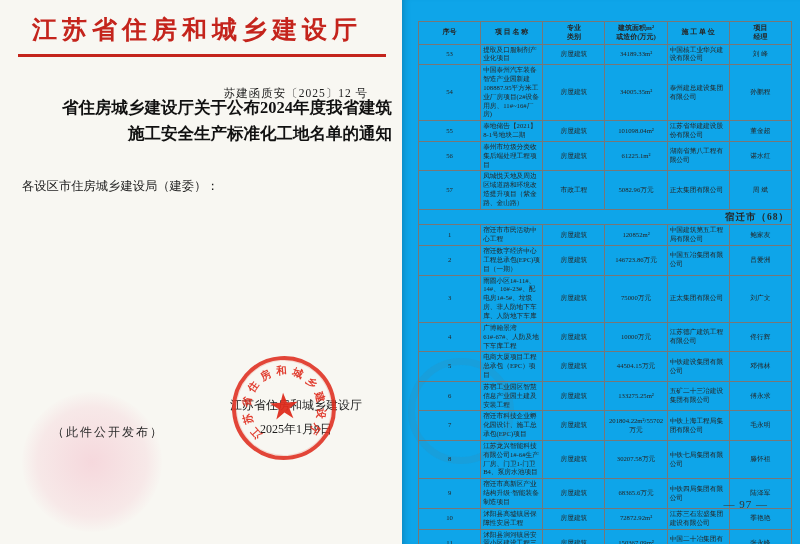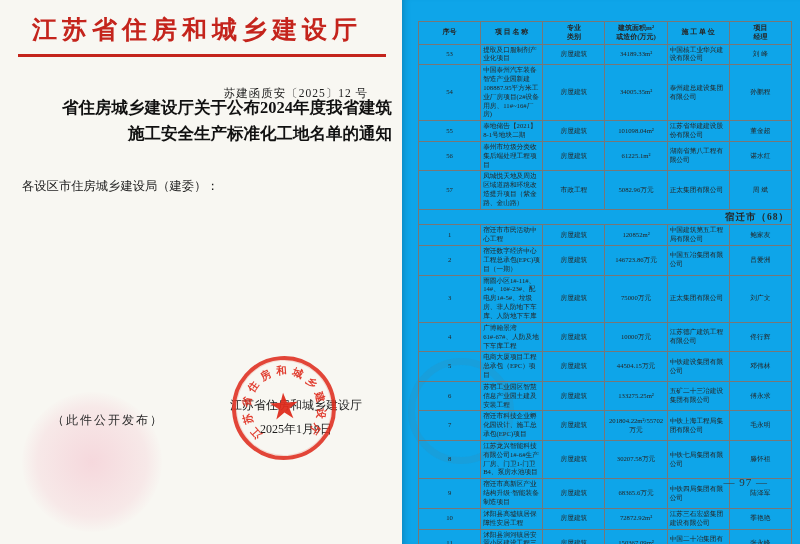--- a/index.html
+++ b/index.html
@@ -24,21 +24,21 @@
   .doc-number{position:absolute;top:86px;right:34px;font-size:11.5px;color:#1d1d1d;letter-spacing:1px;}
   .notice-title{
     position:absolute;top:95px;left:14px;right:10px;
     text-align:right;font-weight:bold;font-size:16.5px;line-height:26px;color:#111;
   }
   .body-block{position:absolute;top:166px;left:22px;right:16px;font-size:12.3px;line-height:24.5px;color:#1c1c1c;margin-top:8px;}
   .salutation{margin:0 0 2px 0;}
   .body-par{margin:0;text-indent:2em;text-align:justify;}
   .attachment{margin:14px 0 0 0;text-indent:2em;}
   .sign-block{position:absolute;top:393px;right:16px;width:180px;text-align:center;font-size:12px;line-height:24px;color:#1c1c1c;}
-  .public-note{position:absolute;top:412px;left:52px;font-size:12px;letter-spacing:2px;color:#2a2a2a;}
+  .public-note{position:absolute;top:424px;left:52px;font-size:12px;letter-spacing:2px;color:#2a2a2a;}
   .ghost-stamp{
     position:absolute;top:392px;left:22px;width:140px;height:140px;border-radius:50%;
     background:radial-gradient(circle,rgba(242,166,186,.38) 0%,rgba(242,166,186,.18) 55%,rgba(242,166,186,0) 72%);
   }
   .seal{
     position:absolute;top:356px;left:232px;width:96px;height:96px;border-radius:50%;
     border:4px solid rgba(222,44,30,.88);
     box-shadow:0 0 0 1px rgba(222,44,30,.15) inset;
     transform:rotate(-4deg);
   }
@@ -61,21 +61,21 @@
   }
   .proj-table th,.proj-table td{border:0.9px solid #777;padding:1px 2px;vertical-align:middle;}
   .proj-table th{font-weight:bold;text-align:center;font-size:7px;line-height:1.25;padding:2px 1px;}
   .c-no{width:8%;text-align:center;}
   .c-name{width:34%;text-align:left;}
   .c-cat{width:9%;text-align:center;}
   .c-area{width:15%;text-align:center;word-break:break-all;}
   .c-unit{width:24%;text-align:left;}
   .c-mgr{width:10%;text-align:center;}
   .section-cell{text-align:right;font-weight:bold;font-size:9.5px;padding:2.5px 0;letter-spacing:1px;}
-  .page-number{position:absolute;top:476px;right:32px;font-size:11px;letter-spacing:1px;color:#333;}
+  .page-number{position:absolute;top:498px;right:32px;font-size:11px;letter-spacing:1px;color:#333;}
   .ghost-seal-right{
     position:absolute;top:358px;left:6px;width:92px;height:92px;border-radius:50%;
     border:7px solid rgba(110,110,110,.10);
   }
 </style>
 </head>
 <body>
 
 <div class="scan">
 

